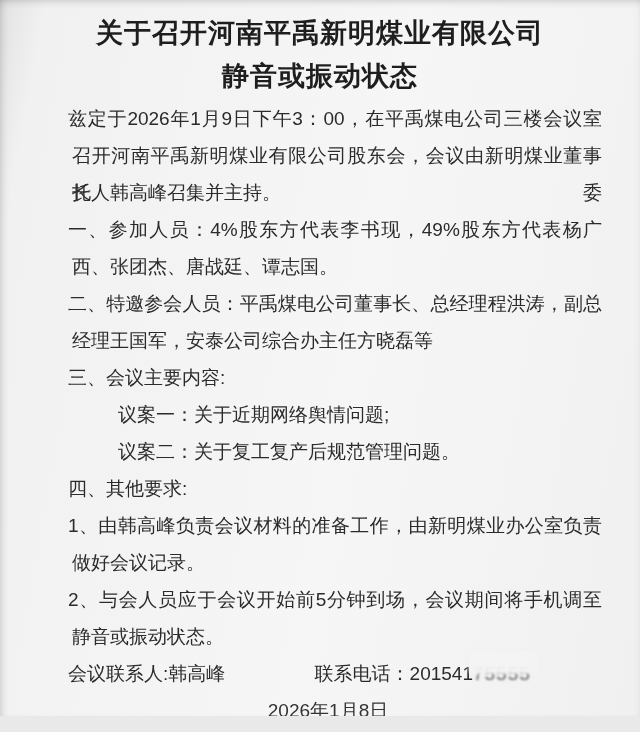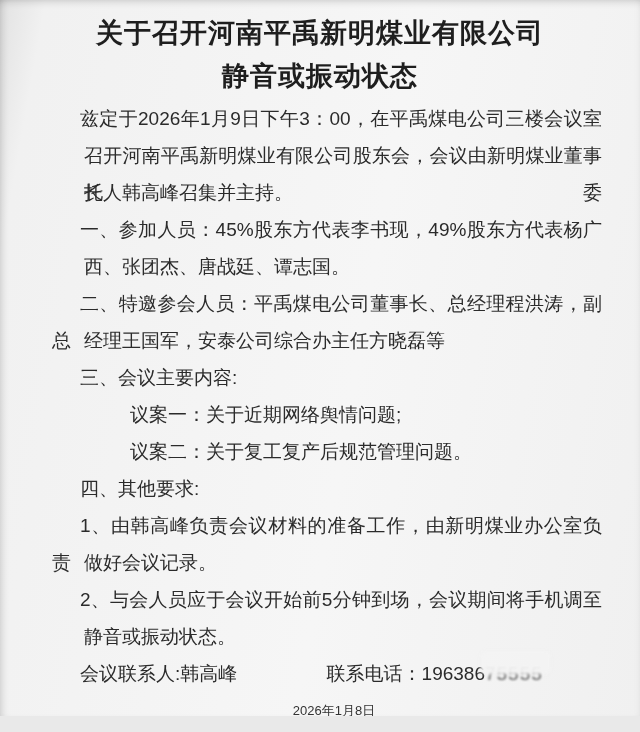--- a/index.html
+++ b/index.html
@@ -16,21 +16,21 @@
     background:linear-gradient(100deg,#e2e2e2 0%,#f1f1f1 6%,#f6f6f6 55%,#f0f0f0 100%);
     box-shadow:inset 0 8px 10px -8px rgba(0,0,0,.22),
                inset 8px 0 10px -8px rgba(0,0,0,.22),
                inset -4px 0 8px -6px rgba(0,0,0,.10);
   }
   .title-block{padding-top:12px;text-align:center;}
   .title-line{
     font-size:27px;line-height:43px;font-weight:700;color:#1e1e1e;
     letter-spacing:1px;
   }
-  .body-block{padding:2px 38px 0 52px;}
+  .body-block{padding:2px 38px 0 40px;}
   .doc-line{
     font-size:19px;line-height:37px;height:37px;
     white-space:normal;
   }
   .line-indent{text-indent:28px;}
   .line-flush{text-indent:0;margin-left:32px;}
   .line-sub{text-indent:78px;}
   .jf{text-align:justify;text-align-last:justify;}
   .footer-contact{
     font-size:19px;line-height:37px;height:37px;
@@ -42,54 +42,54 @@
     color:#5f5f5f;filter:blur(1px);
     letter-spacing:1px;
   }
   .smudge{
     position:absolute;left:-4px;right:-7px;top:-4px;height:60%;
     background:rgba(243,243,243,.93);
     border-radius:4px;
     box-shadow:0 1px 3px rgba(243,243,243,.9);
   }
   .footer-date{
-    font-size:13px;line-height:37px;height:37px;
+    font-size:19px;line-height:37px;height:37px;
     text-align:center;padding-left:14px;color:#333;
   }
 </style>
 </head>
 <body>
 
 <div class="page">
 
   <div class="title-block">
     <div class="title-line">关于召开河南平禹新明煤业有限公司</div>
     <div class="title-line">静音或振动状态</div>
   </div>
 
   <div class="body-block">
     <div id="lines-container">
         <div class="doc-line line-indent jf">兹定于2026年1月9日下午3：00，在平禹煤电公司三楼会议室</div>
         <div class="doc-line line-flush jf">召开河南平禹新明煤业有限公司股东会，会议由新明煤业董事长委</div>
         <div class="doc-line line-flush">托人韩高峰召集并主持。</div>
-        <div class="doc-line line-indent jf">一、参加人员：45%股东方代表李书现，49%股东方代表杨广</div>
+        <div class="doc-line line-indent jf">一、参加人员：4%股东方代表李书现，49%股东方代表杨广</div>
         <div class="doc-line line-flush">西、张团杰、唐战廷、谭志国。</div>
         <div class="doc-line line-indent jf">二、特邀参会人员：平禹煤电公司董事长、总经理程洪涛，副总</div>
         <div class="doc-line line-flush">经理王国军，安泰公司综合办主任方晓磊等</div>
         <div class="doc-line line-indent">三、会议主要内容:</div>
         <div class="doc-line line-sub">议案一：关于近期网络舆情问题;</div>
         <div class="doc-line line-sub">议案二：关于复工复产后规范管理问题。</div>
         <div class="doc-line line-indent">四、其他要求:</div>
         <div class="doc-line line-indent jf">1、由韩高峰负责会议材料的准备工作，由新明煤业办公室负责</div>
         <div class="doc-line line-flush">做好会议记录。</div>
         <div class="doc-line line-indent jf">2、与会人员应于会议开始前5分钟到场，会议期间将手机调至</div>
         <div class="doc-line line-flush">静音或振动状态。</div>
       </div>
 
     <div class="footer-contact">
       <span>会议联系人:韩高峰</span>
-      <span class="phone-group"><span>联系电话：</span><span>196386</span><span class="phone-tail"><span>75555</span><span class="smudge"></span></span></span>
+      <span class="phone-group"><span>联系电话：</span><span>201541</span><span class="phone-tail"><span>75555</span><span class="smudge"></span></span></span>
     </div>
 
     <div class="footer-date">2026年1月8日</div>
   </div>
 
 </div>
 
 </body></html>

